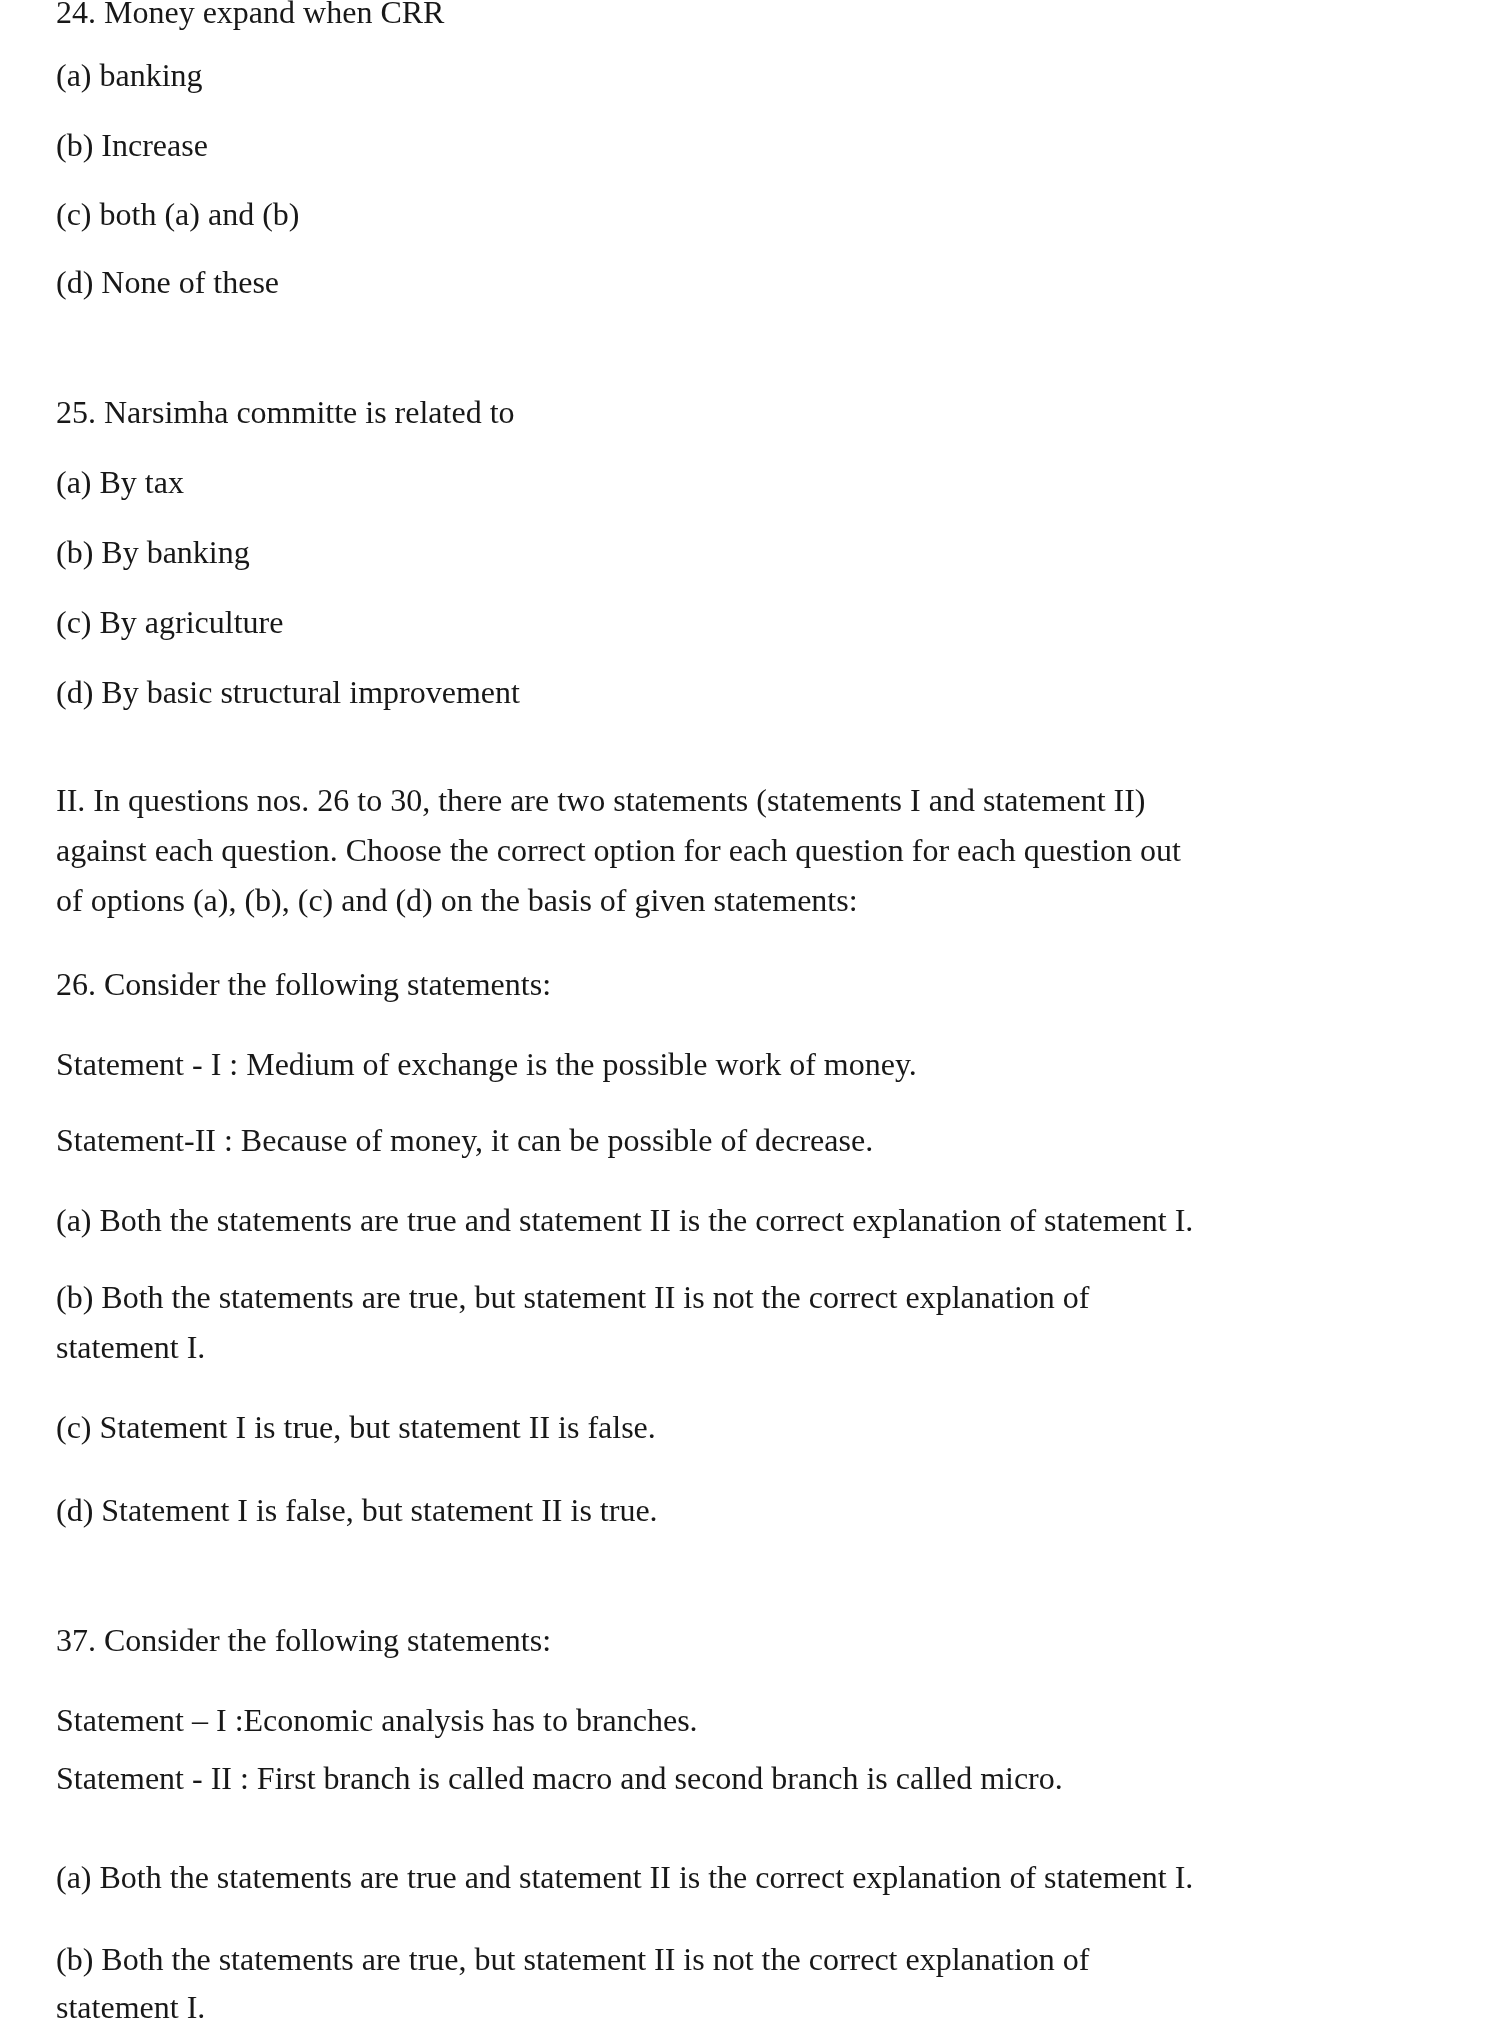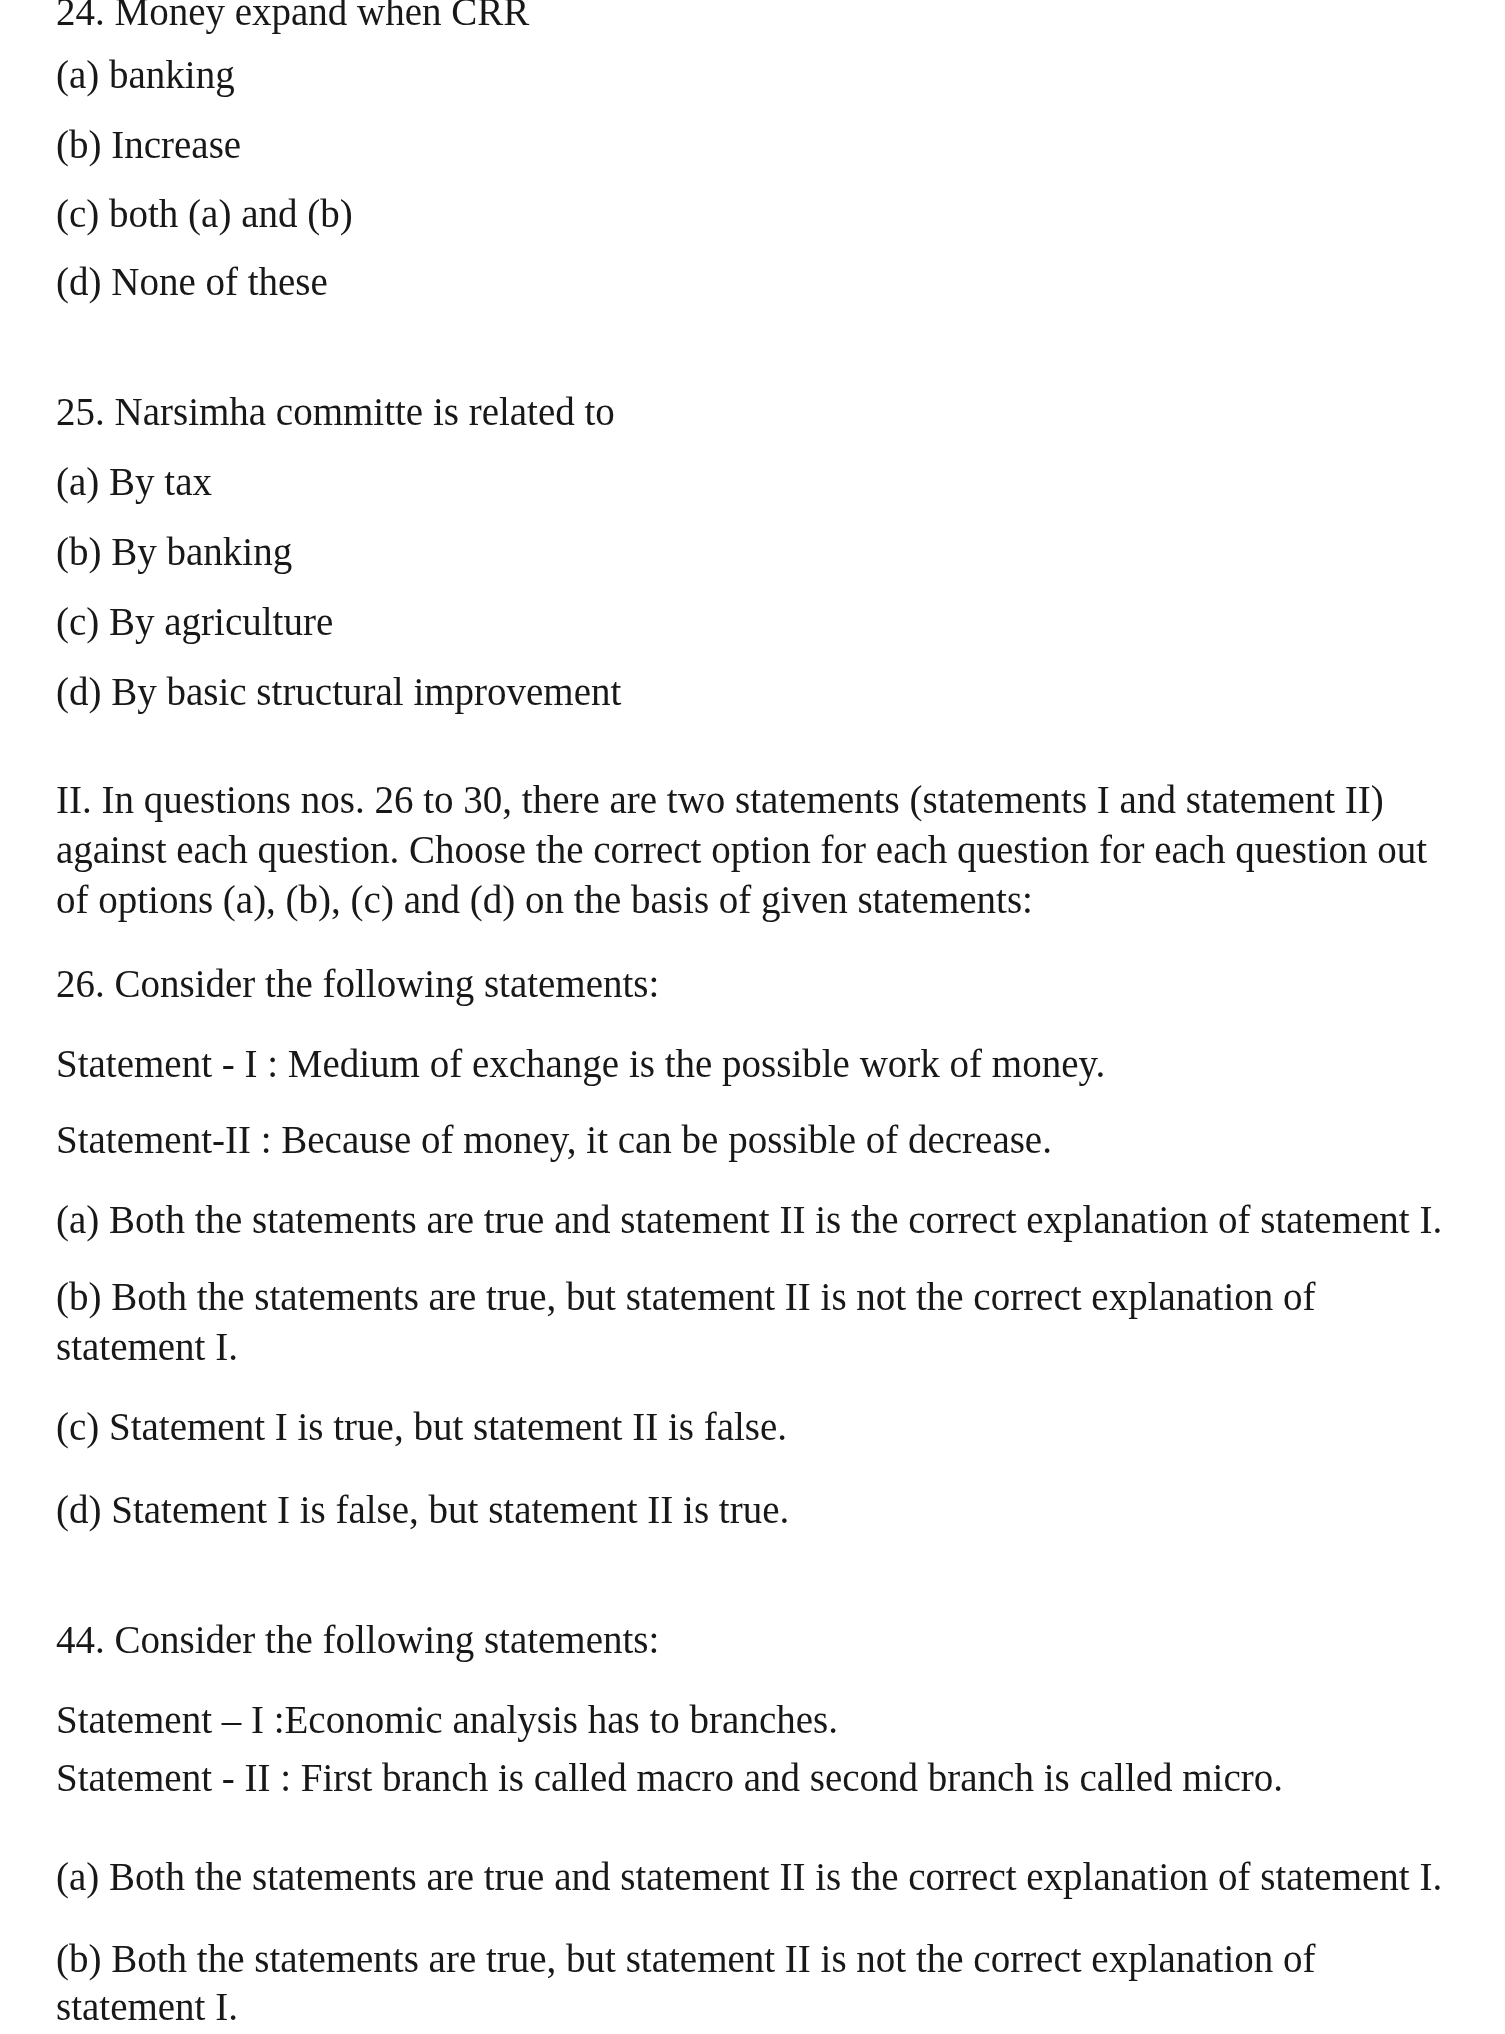--- a/index.html
+++ b/index.html
@@ -7,21 +7,21 @@
     padding: 0;
     background: #ffffff;
   }
   .page {
     position: relative;
     width: 1505px;
     height: 2034px;
     background: #ffffff;
     overflow: hidden;
     font-family: "Liberation Serif", "DejaVu Serif", serif;
-    font-size: 39px;
+    font-size: 32px;
     line-height: 44px;
     color: #181818;
   }
   .line {
     position: absolute;
     left: 56px;
     white-space: nowrap;
     -webkit-font-smoothing: antialiased;
   }
 </style>
@@ -57,21 +57,21 @@
     <div class="line" style="top:1042px">Statement - I : Medium of exchange is the possible work of money.</div>
     <div class="line" style="top:1118px">Statement-II : Because of money, it can be possible of decrease.</div>
     <div class="line" style="top:1198px">(a) Both the statements are true and statement II is the correct explanation of statement I.</div>
     <div class="line" style="top:1275px">(b) Both the statements are true, but statement II is not the correct explanation of</div>
     <div class="line" style="top:1325px">statement I.</div>
     <div class="line" style="top:1405px">(c) Statement I is true, but statement II is false.</div>
     <div class="line" style="top:1488px">(d) Statement I is false, but statement II is true.</div>
   </section>
 
   <section>
-    <div class="line" style="top:1618px">44. Consider the following statements:</div>
+    <div class="line" style="top:1618px">37. Consider the following statements:</div>
     <div class="line" style="top:1698px">Statement – I :Economic analysis has to branches.</div>
     <div class="line" style="top:1756px">Statement - II : First branch is called macro and second branch is called micro.</div>
     <div class="line" style="top:1855px">(a) Both the statements are true and statement II is the correct explanation of statement I.</div>
     <div class="line" style="top:1937px">(b) Both the statements are true, but statement II is not the correct explanation of</div>
     <div class="line" style="top:1985px">statement I.</div>
   </section>
 
 </div>
 
 </body></html>

